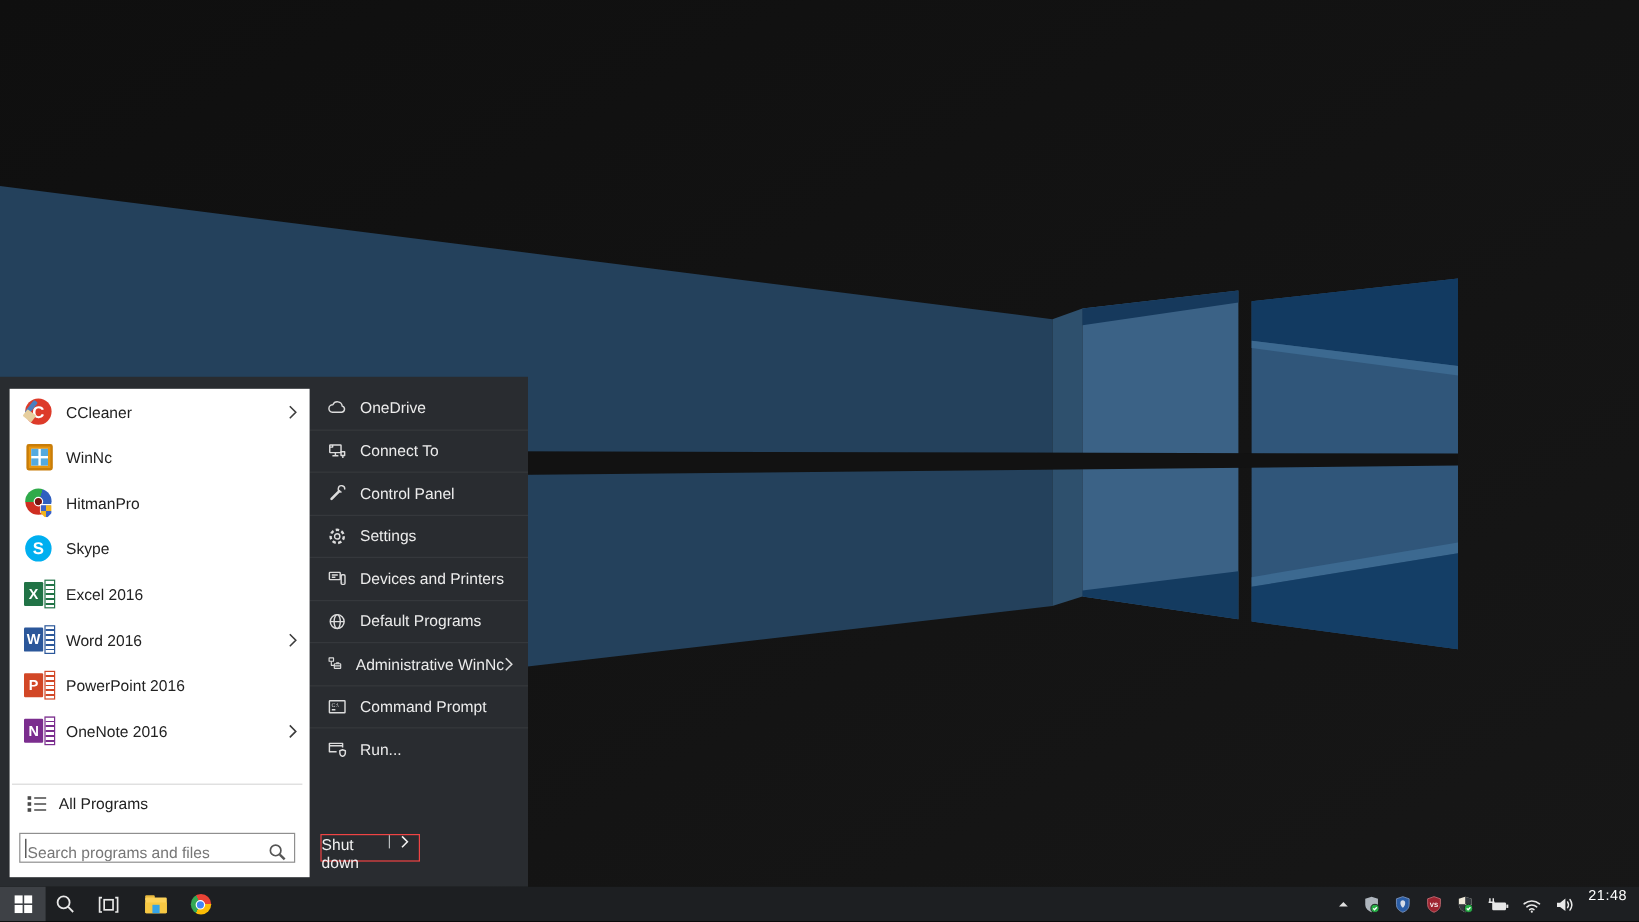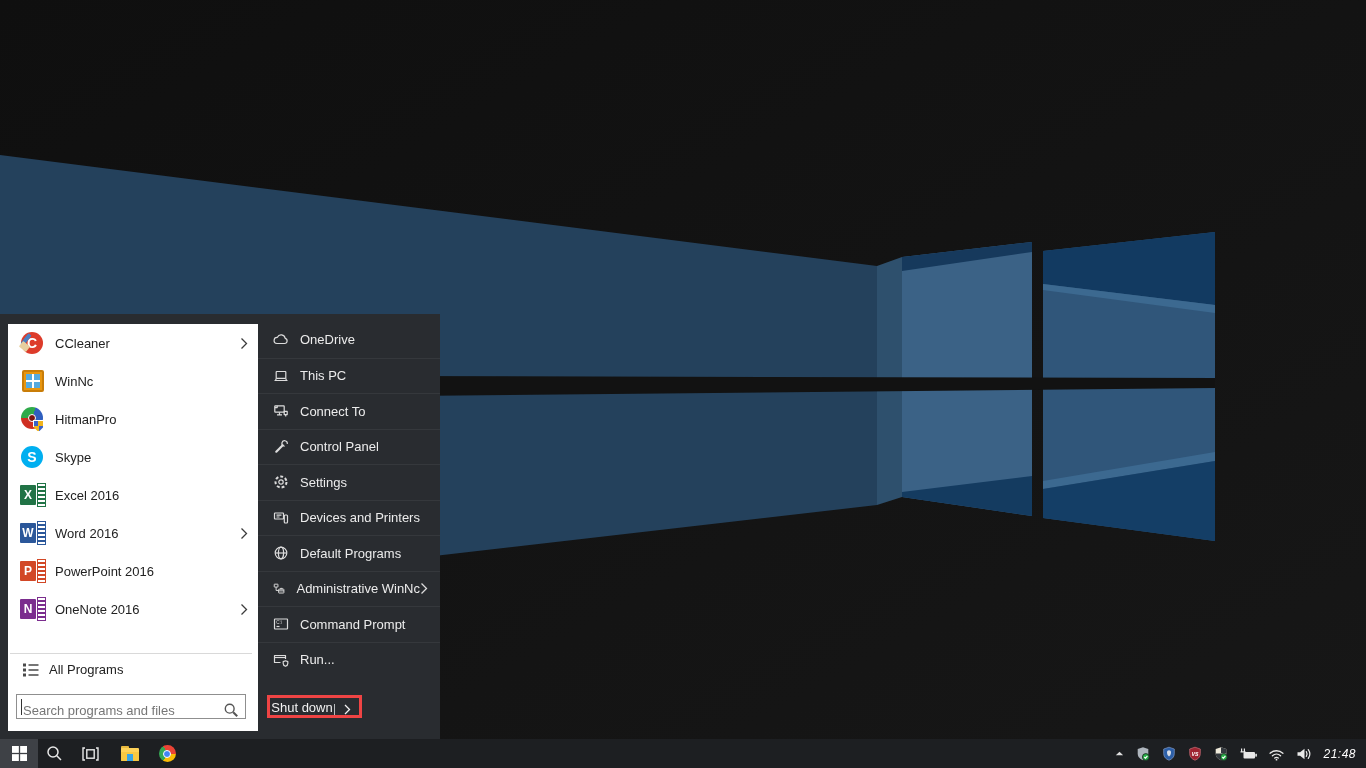--- a/index.html
+++ b/index.html
@@ -22,21 +22,21 @@
   .searchwrap input::placeholder{color:#767676;}
   .caret{position:absolute;left:4px;top:4px;width:1px;height:16px;background:#333;animation:blink 1s steps(1) infinite;}
   @keyframes blink{50%{opacity:0;}}
 
   .rpanel{position:absolute;left:258px;top:0;width:182px;height:425px;}
   .rrow{display:flex;align-items:center;height:35.5px;padding:0 12px 0 14px;color:#ececec;cursor:default;}
   .rlist{position:absolute;left:0;top:8px;width:182px;}
   .rrow + .rrow{border-top:1px solid rgba(255,255,255,0.06);}
   .rrow .lbl{font-size:13px;margin-left:10px;white-space:nowrap;}
   .rchev{margin-left:auto;display:flex;}
-  .shutdown{position:absolute;left:9px;top:381px;width:95px;height:23px;border:3px solid #ef4444;display:flex;align-items:flex-end;color:#f2f2f2;}
+  .shutdown{position:absolute;left:9px;top:381px;width:83px;height:23px;border:1px solid #ef4444;display:flex;align-items:flex-start;color:#f2f2f2;}
   .shutdown .sd-lbl{flex:1;display:flex;align-items:center;justify-content:center;font-size:13px;cursor:default;}
   .shutdown .sd-arrow{width:25px;border-left:1px solid #b9bcbe;display:flex;align-items:center;justify-content:center;}
 
   
   .ic{position:relative;width:26px;height:24px;flex:0 0 26px;}
   .cc-circle{position:absolute;left:1px;top:1px;width:22px;height:22px;border-radius:50%;background:#dd3b2a;
              color:#fff;font-weight:bold;font-size:14px;display:flex;align-items:center;justify-content:center;}
   .cc-brush{position:absolute;left:4px;top:2px;width:4px;height:13px;background:#4a7fc1;transform:rotate(38deg);border-radius:1px;}
   .cc-tip{position:absolute;left:0px;top:12px;width:9px;height:7px;background:#e7cf9f;transform:rotate(38deg);border-radius:1px;}
   .wn-frame{position:absolute;left:2px;top:1px;width:22px;height:22px;background:#e8960f;border:2px solid #c97d08;border-radius:2px;
@@ -53,21 +53,21 @@
              color:#fff;font-weight:bold;font-size:14px;display:flex;align-items:center;justify-content:center;}
   .off-blk{position:absolute;left:0;top:2px;width:16px;height:20px;background:var(--c);color:#fff;font-weight:bold;
            font-size:12px;display:flex;align-items:center;justify-content:center;border-radius:1px;}
   .off-pg{position:absolute;right:0;top:0;width:9px;height:24px;border:1px solid var(--c);
           background:repeating-linear-gradient(to bottom,#ffffff 0 2.5px,var(--c) 2.5px 4px);}
 
   
   .taskbar{position:absolute;left:0;top:739px;width:1366px;height:29px;background:#1d1f22;display:block;}
   .tb-btn{position:absolute;top:0;height:29px;display:flex;align-items:center;justify-content:center;}
   .startbtn{left:0;width:38px;background:#3e4146;}
-  .tray{position:absolute;right:0;top:0;height:29px;display:flex;align-items:center;font-style:italic;}
+  .tray{position:absolute;right:0;top:0;height:29px;display:flex;align-items:flex-start;}
   .tray-item{display:flex;align-items:center;justify-content:center;height:29px;padding:0 5px;}
   .clock{font-size:12px;color:#ffffff;padding:0 10px 0 6px;letter-spacing:0.5px;}
   .folder-ic{position:relative;width:18px;height:15px;}
   .folder-back{position:absolute;left:0;top:0;width:8px;height:4px;background:#e8b93e;border-radius:1px 1px 0 0;}
   .folder-body{position:absolute;left:0;top:2px;width:18px;height:13px;background:#fdd259;border-radius:1px;}
   .folder-front{position:absolute;left:0;top:6px;width:18px;height:9px;background:#f7c843;border-radius:0 0 1px 1px;}
   .folder-blue{position:absolute;left:6px;top:8px;width:6px;height:7px;background:#35a4e8;}
   .chrome-ic{position:relative;width:17px;height:17px;border-radius:50%;
              background:conic-gradient(from -30deg,#ea4335 0 120deg,#fbbc05 120deg 240deg,#34a853 240deg 360deg);}
   .chrome-ic span{position:absolute;left:4.5px;top:4.5px;width:8px;height:8px;border-radius:50%;background:#4285f4;border:1.5px solid #fff;}
@@ -219,27 +219,20 @@
     <div class="rpanel">
       <div class="rlist">
 
         <div class="rrow">
           <svg width="18" height="18" viewBox="0 0 18 18" fill="none" stroke="#dcdcdc" stroke-width="1.2" stroke-linejoin="round">
             <path d="M5 12.5h7.6a2.6 2.6 0 0 0 .6-5.1A4.1 4.1 0 0 0 5.4 6.3 3.1 3.1 0 0 0 5 12.5Z"></path>
           </svg>
           <span class="lbl">OneDrive</span>
         </div>
 
-        <div class="rrow">
-          <svg width="18" height="18" viewBox="0 0 18 18" fill="none" stroke="#dcdcdc" stroke-width="1.2" stroke-linejoin="round">
-            <rect x="4.2" y="4.5" width="9.6" height="6.8" rx="0.5"></rect>
-              <path d="M2.5 13.5h13M3.6 13.5l.6-2.2M14.4 13.5l-.6-2.2"></path>
-          </svg>
-          <span class="lbl">This PC</span>
-        </div>
 
         <div class="rrow">
           <svg width="18" height="18" viewBox="0 0 18 18" fill="none" stroke="#dcdcdc" stroke-width="1.2" stroke-linejoin="round">
             <rect x="2.8" y="3.8" width="9.4" height="6.4" rx="0.5"></rect>
               <path d="M2.8 5.6h2.4v-1.8"></path>
             <path d="M7.5 10.2v2.6M5 12.8h5"></path>
               <path d="M12.2 9.4h3v3.2h-3z"></path>
               <path d="M13.7 12.6v2"></path>
           </svg>
           <span class="lbl">Connect To</span>

